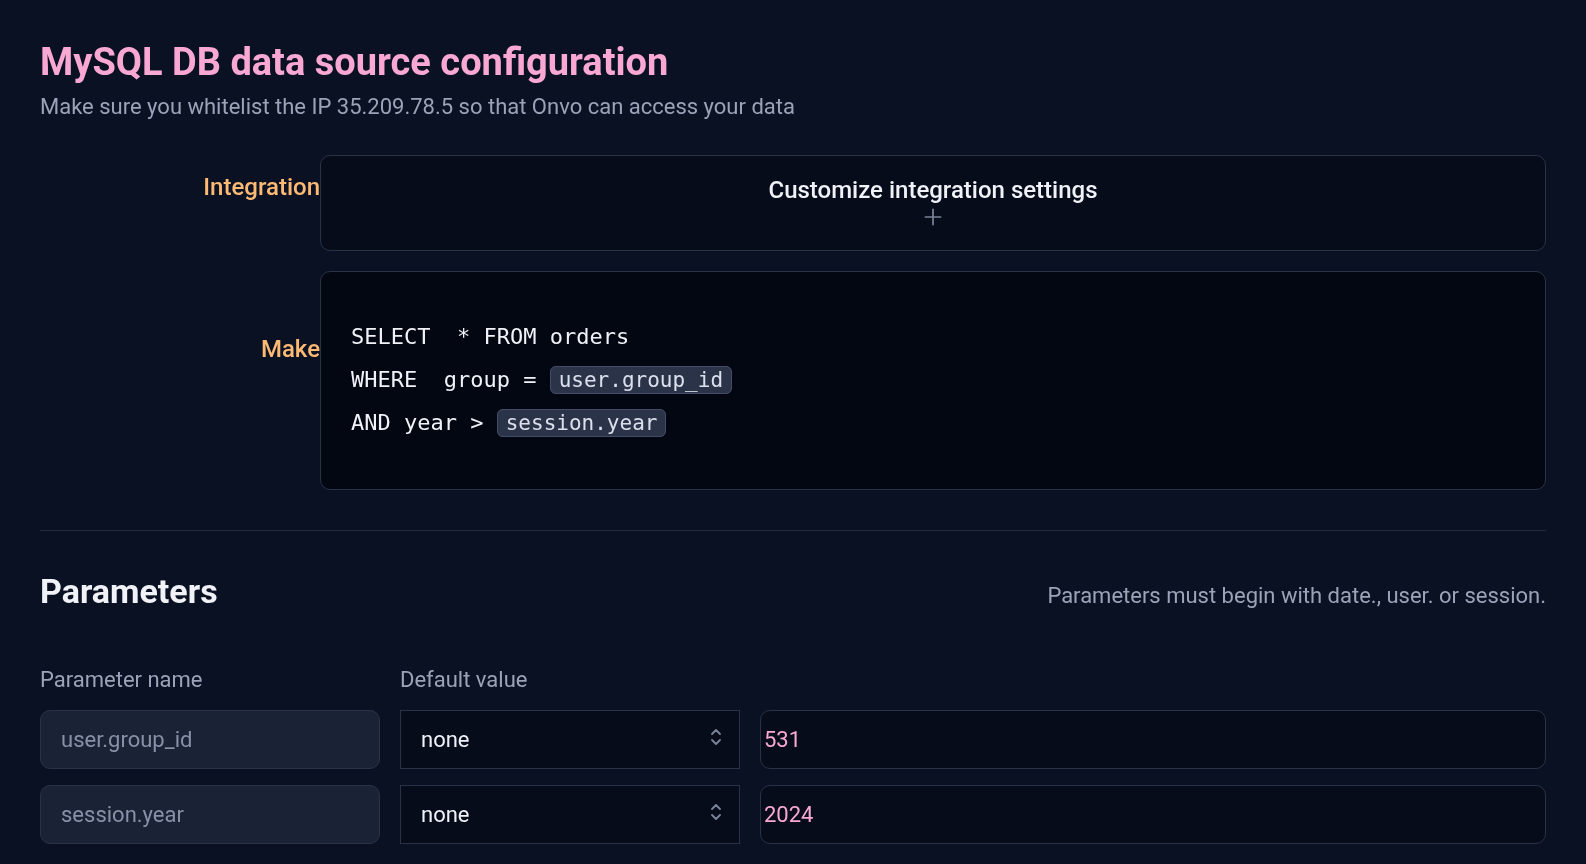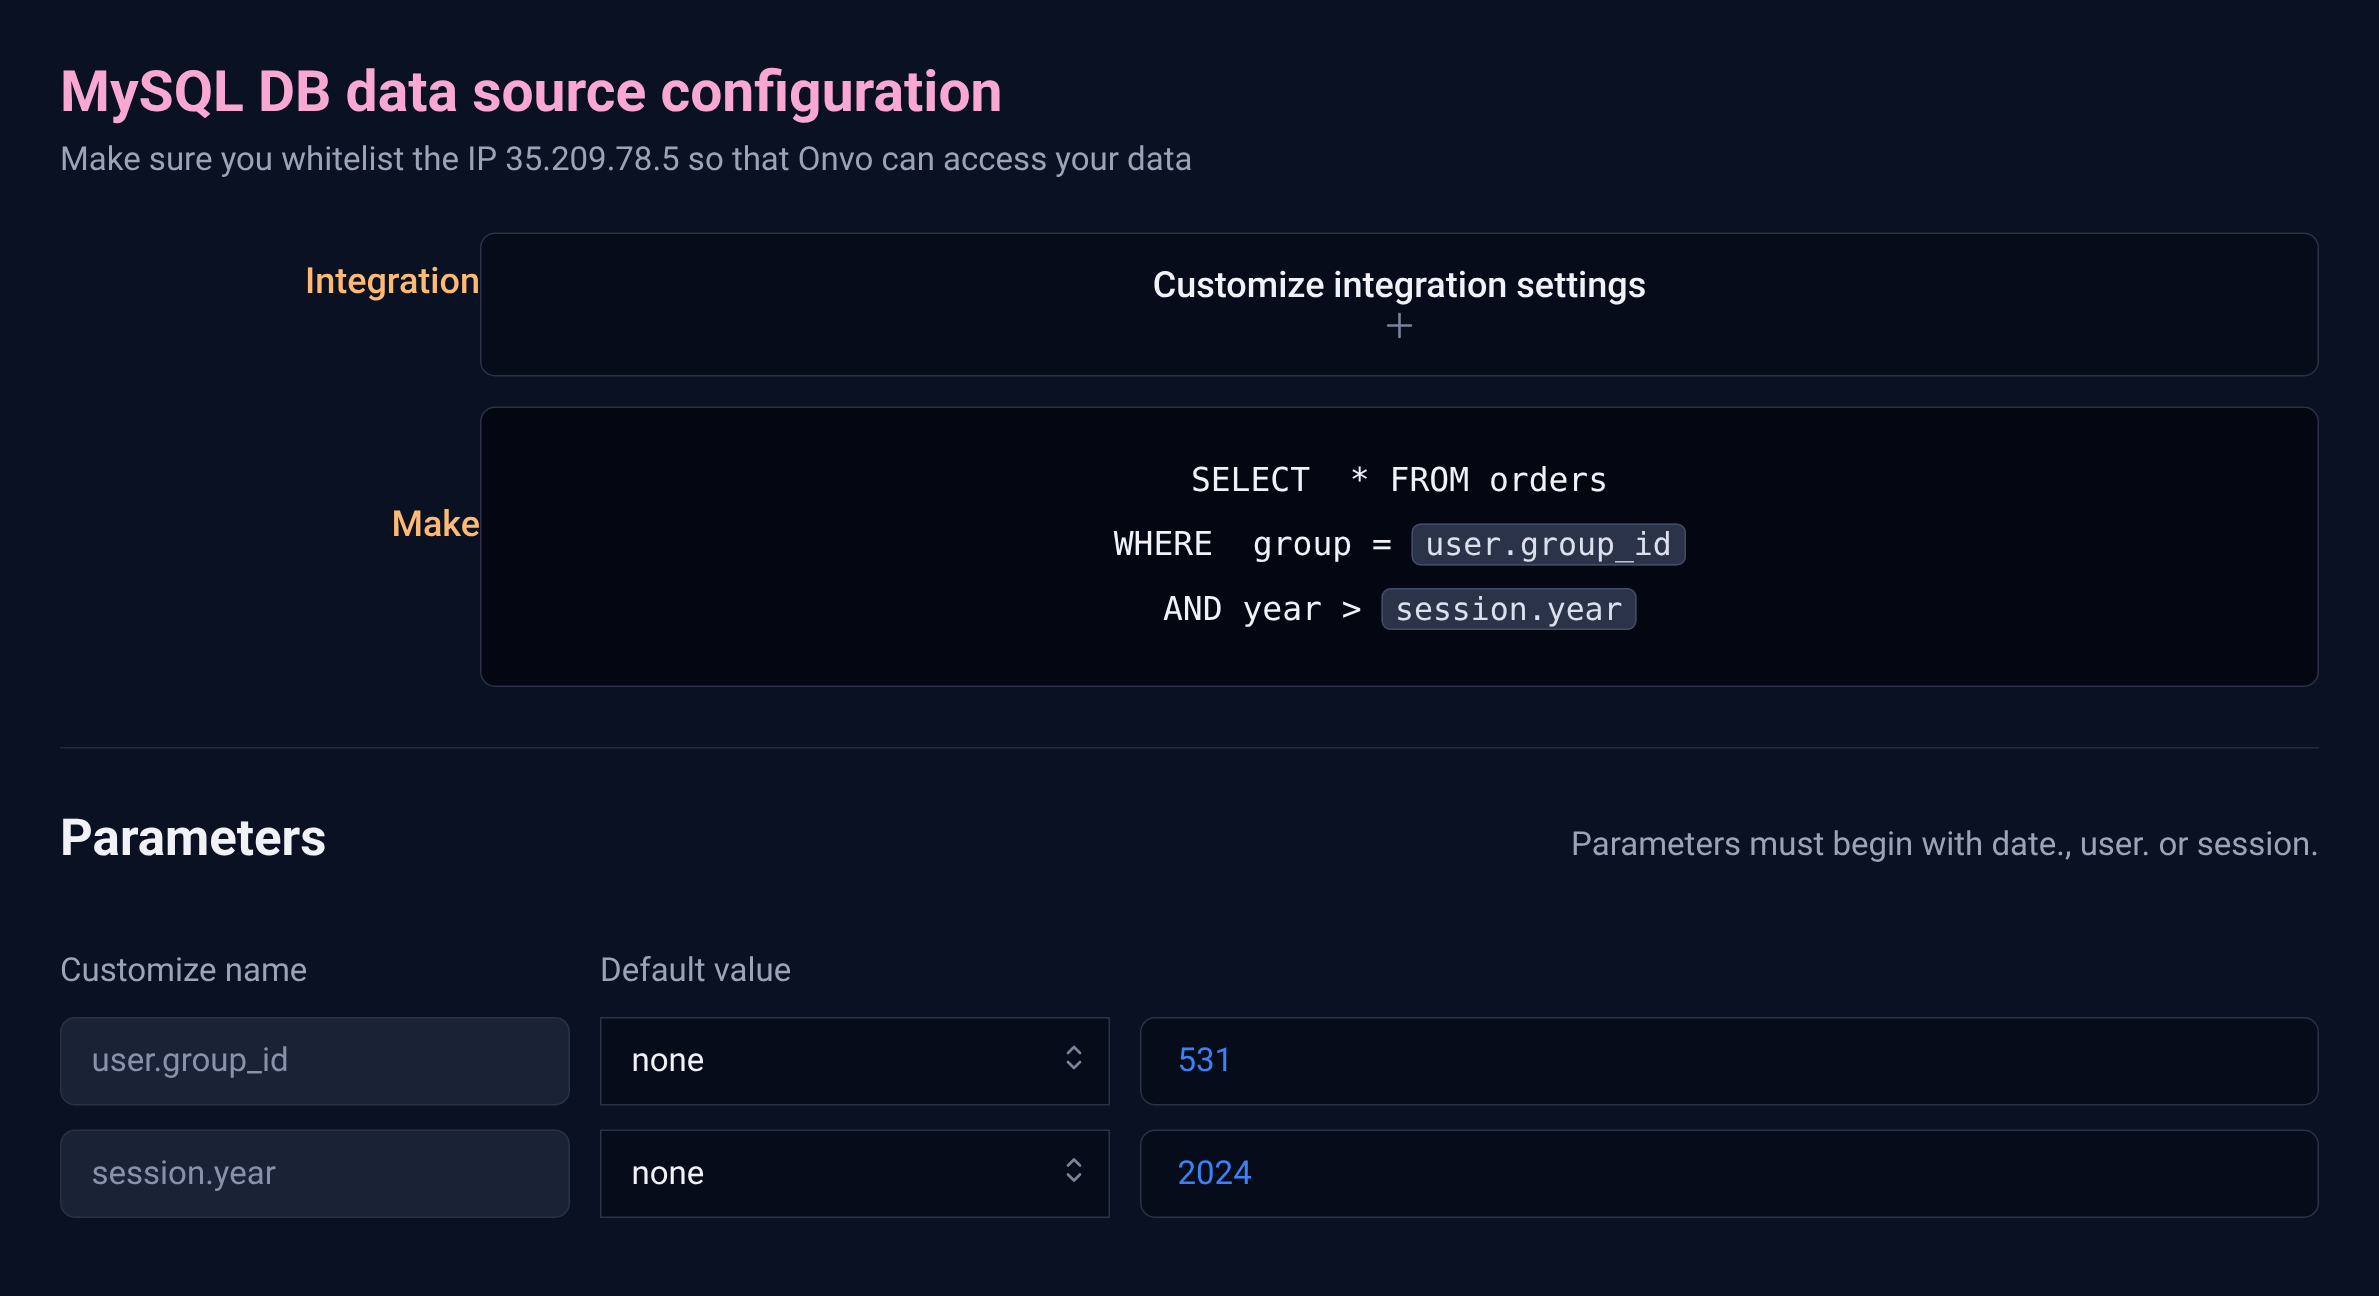--- a/index.html
+++ b/index.html
@@ -61,26 +61,25 @@
   .plus-icon {
     color: #7a8399;
     display: flex;
     align-items: center;
     justify-content: center;
   }
   .query-box {
     background: #030712;
     border: 1px solid #2a3248;
     border-radius: 10px;
-    padding: 28px 30px;
+    padding: 44px 30px;
     font-family: ui-monospace, "SF Mono", Menlo, Consolas, monospace;
     font-size: 22px;
     line-height: 1.95;
     color: #f0f2f7;
-    text-align: center;
   }
   .query-line {
     white-space: pre;
   }
   .param-chip {
     background: #2b3348;
     border: 1px solid #434c66;
     border-radius: 6px;
     padding: 1px 8px;
     color: #dbe0ec;
@@ -155,23 +154,23 @@
     top: 50%;
     transform: translateY(-50%);
     color: #7a8399;
     pointer-events: none;
   }
   .default-input {
     flex: 1;
     background: #070c1a;
     border: 1px solid #2a3248;
     border-radius: 10px;
-    padding: 16px 24px;
-    font-size: 22px;
-    color: #3b82f6;
+    padding: 16px 3px;
+    font-size: 22px;
+    color: #f9a8d4;
     font-family: inherit;
   }
 </style>
 </head>
 <body>
 
 <h1 class="page-title">MySQL DB data source configuration</h1>
 <p class="page-subtitle">Make sure you whitelist the IP 35.209.78.5 so that Onvo can access your data</p>
 
 <div class="form-row">
@@ -201,21 +200,21 @@
 </div>
 
 <hr class="divider">
 
 <div class="parameters-header">
   <h2 class="parameters-title">Parameters</h2>
   <div class="parameters-hint">Parameters must begin with date., user. or session.</div>
 </div>
 
 <div class="param-columns">
-  <div class="col-name col-label">Customize name</div>
+  <div class="col-name col-label">Parameter name</div>
   <div class="col-default col-label">Default value</div>
 </div>
 
 <div class="param-row">
   <div class="param-name-box">user.group_id</div>
   <div class="select-wrap">
     <div class="select-box">none</div>
     <span class="select-caret">
       <svg width="16" height="20" viewBox="0 0 16 20" fill="none" stroke="currentColor" stroke-width="1.8" stroke-linecap="round" stroke-linejoin="round">
         <polyline points="4 7 8 3 12 7"></polyline>

